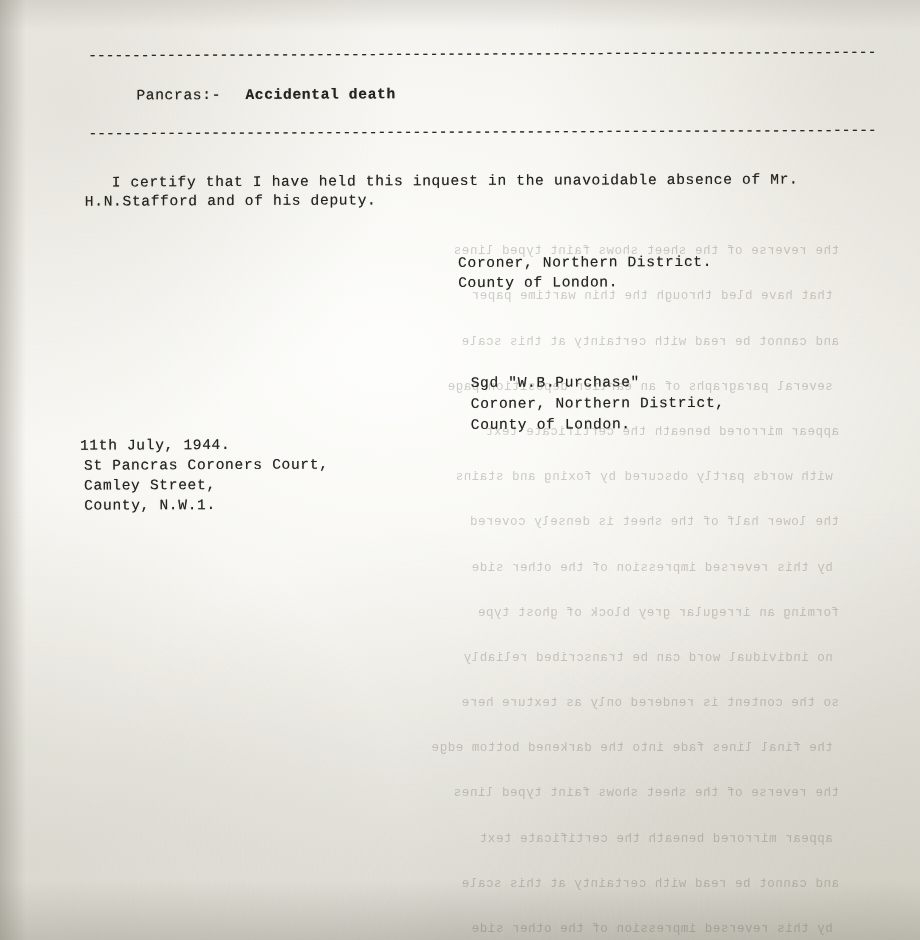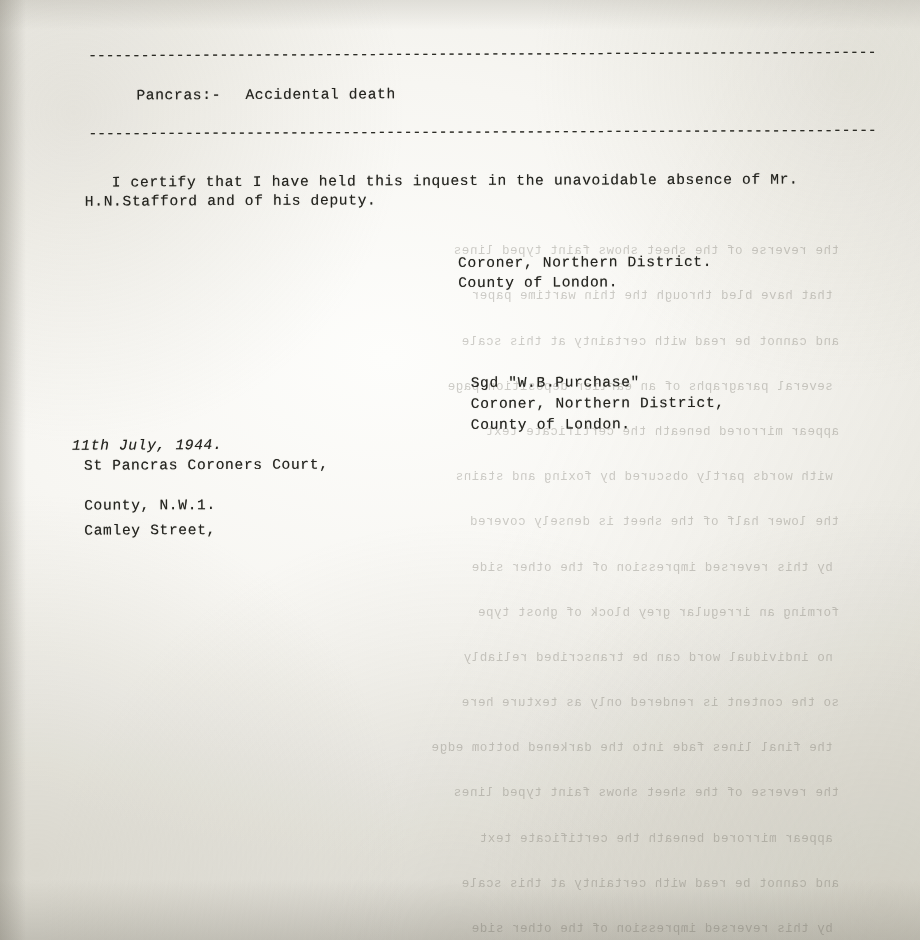--- a/index.html
+++ b/index.html
@@ -153,33 +153,33 @@
     
     
     
   </div>
 
   <div id="typed">
 
     <div class="rule" style="left:90px; top:46px;">-----------------------------------------------------------------------------------------------</div>
 
     <div class="tline" style="left:138px; top:86px;">Pancras:-</div>
-    <div class="tline" style="left:247px; top:86px;">Accidental death</div>
+    <div class="tline" style="left:247px; top:86px;font-weight:bold;">Accidental death</div>
 
     <div class="rule" style="left:90px; top:124px;">-----------------------------------------------------------------------------------------------</div>
 
     <div class="tline" style="left:113px; top:173px;">I certify that I have held this inquest in the unavoidable absence of Mr.</div>
     <div class="tline" style="left:86px; top:192px;">H.N.Stafford and of his deputy.</div>
 
     <div class="tline" style="left:459px; top:255px;">Coroner, Northern District.</div>
     <div class="tline" style="left:459px; top:275px;">County of London.</div>
 
     <div class="tline" style="left:471px; top:375px;">Sgd "W.B.Purchase"</div>
     <div class="tline" style="left:471px; top:396px;">Coroner, Northern District,</div>
     <div class="tline" style="left:471px; top:417px;">County of London.</div>
 
-    <div class="tline" style="left:72px; top:436px;font-style:italic;">11th July, 1944.</div>
+    <div class="tline" style="left:80px; top:436px;">11th July, 1944.</div>
     <div class="tline" style="left:84px; top:456px;">St Pancras Coroners Court,</div>
-    <div class="tline" style="left:84px; top:476px;margin-top:45px;">Camley Street,</div>
+    <div class="tline" style="left:84px; top:476px;">Camley Street,</div>
     <div class="tline" style="left:84px; top:496px;">County, N.W.1.</div>
 
   </div>
 </div>
 
 </body></html>

